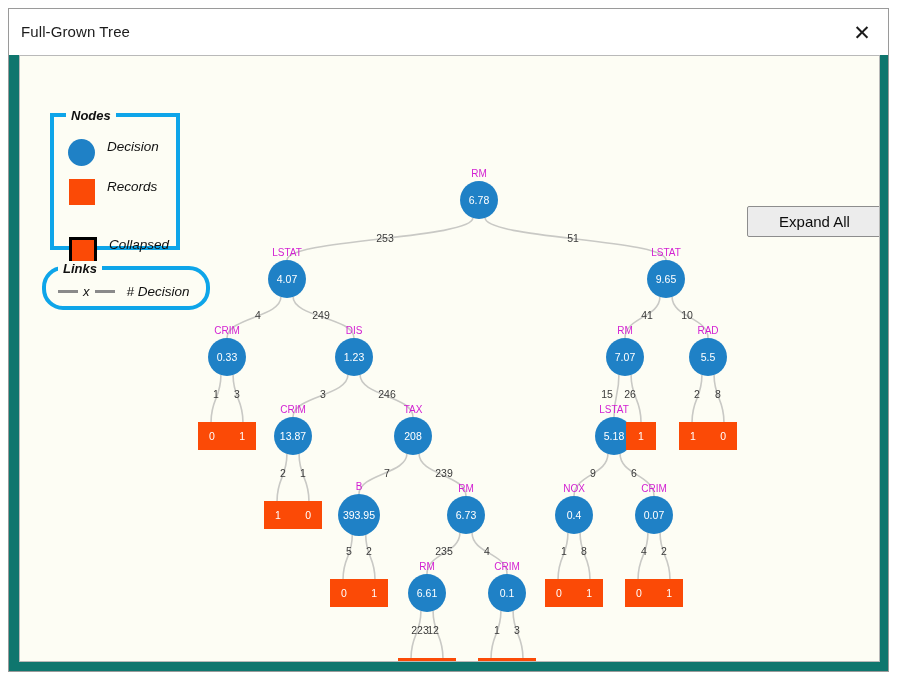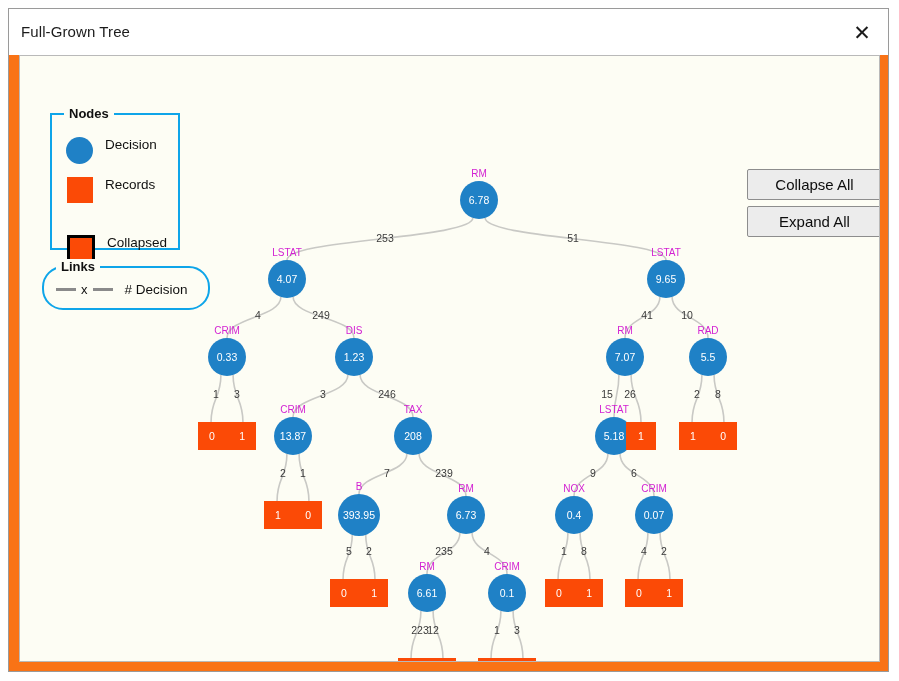--- a/index.html
+++ b/index.html
@@ -2,21 +2,21 @@
 <html><head>
 <meta charset="utf-8">
 <style>
   html,body{margin:0;padding:0;background:#ffffff;}
   body{
     font-family:"Liberation Sans", sans-serif;
     width:899px;height:681px;overflow:hidden;
   }
   #window{
     position:absolute;left:8px;top:8px;width:881px;height:664px;
-    background:#f97316;border:1px solid #9a9a9a;box-sizing:border-box;
+    background:#0f766e;border:1px solid #9a9a9a;box-sizing:border-box;
   }
   #titlebar{
     position:absolute;left:0;top:0;width:100%;height:46px;
     background:#ffffff;box-sizing:border-box;
   }
   #title-text{
     position:absolute;left:12px;top:14px;
     font-size:15px;color:#1b1b1b;letter-spacing:.1px;
   }
   #close-btn{
@@ -25,22 +25,23 @@
     font-size:21px;color:#1b1b1b;cursor:pointer;line-height:1;
     font-family:"Liberation Sans", sans-serif;font-weight:300;
   }
   #canvas{
     position:absolute;left:10px;top:46px;width:861px;height:607px;
     background:#fdfdf4;border:1px solid #b9b9b9;box-sizing:border-box;
     overflow:hidden;
   }
   
   .fieldset{
-    position:absolute;border:2px solid #0ea5e9;background:transparent;
+    position:absolute;border:4px solid #0ea5e9;background:transparent;
     box-sizing:border-box;
+    font-style:italic;
   }
   .fieldset > .legend-title{
     position:absolute;top:-9px;left:12px;background:#fdfdf4;
     padding:0 5px;font-size:13px;font-weight:bold;color:#101010;
     white-space:nowrap;
   }
   #nodes-legend{left:30px;top:57px;width:130px;height:137px;}
   #links-legend{left:22px;top:210px;width:168px;height:44px;border-radius:21px;}
   .leg-row{position:absolute;display:flex;}
   .leg-label{font-size:13.5px;color:#101010;margin-left:12px;white-space:nowrap;}
@@ -304,17 +305,16 @@
       <div class="legend-title">Links</div>
       <div class="leg-row link-sample" style="left:12px;top:14px;">
         <div class="link-seg"></div>
         <div class="link-x">x</div>
         <div class="link-seg"></div>
         <div class="leg-label"># Decision</div>
       </div>
     </div>
 
 
-    <div class="btn" id="btn-collapse">Collapse All</div>
     <div class="btn" id="btn-expand">Expand All</div>
 
   </div>
 </div>
 
 </body></html>

